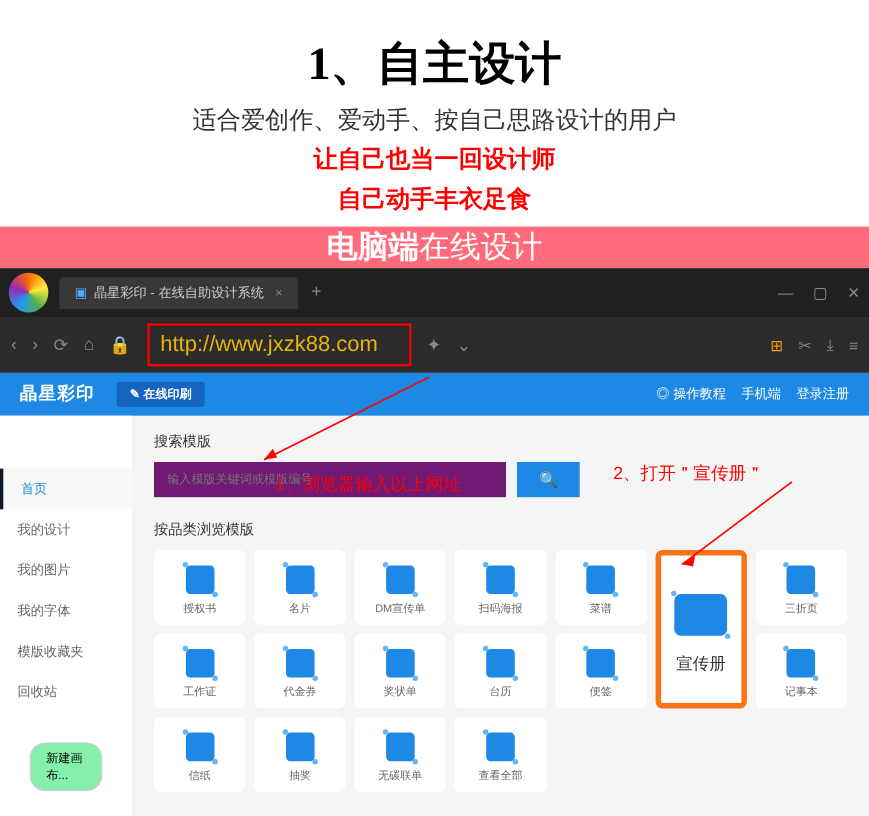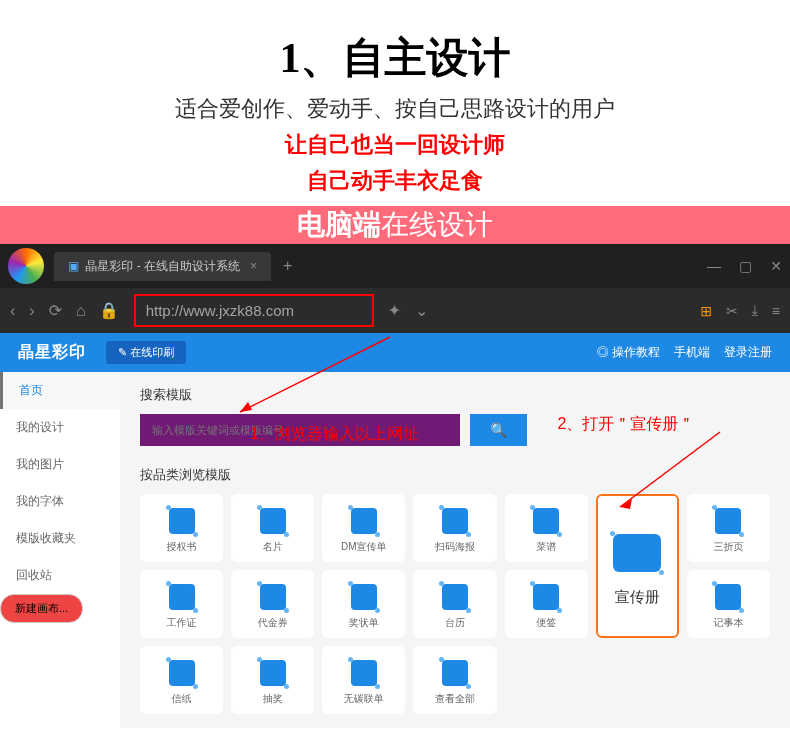--- a/index.html
+++ b/index.html
@@ -12,41 +12,41 @@
 .banner strong { font-weight: bold; }
 .browser-chrome { background: #2b2b2b; }
 .tab-bar { display: flex; align-items: center; padding: 4px 8px; background: #202020; }
 .logo-icon { width: 36px; height: 36px; border-radius: 50%; background: conic-gradient(#ff6b00, #ffeb3b, #4caf50, #2196f3, #9c27b0, #ff6b00); margin-right: 10px; }
 .tab { background: #383838; color: #ccc; padding: 6px 14px; font-size: 12px; display: flex; align-items: center; border-radius: 4px 4px 0 0; }
 .tab-close { margin-left: 10px; color: #888; }
 .tab-plus { color: #888; margin-left: 12px; font-size: 16px; }
 .window-controls { margin-left: auto; display: flex; gap: 18px; color: #888; font-size: 14px; }
 .addr-bar { display: flex; align-items: center; padding: 6px 10px; gap: 14px; }
 .nav-btn { color: #888; font-size: 16px; }
-.url-box { flex: 0 0 240px; border: 2px solid #ff0000; padding: 6px 10px; color: #a3a3a3; font-size: 15px; }
+.url-box { flex: 0 0 240px; border: 2px solid #ff0000; padding: 6px 10px; color: #eab308; font-size: 20px; }
 .addr-icons { display: flex; gap: 14px; margin-left: auto; align-items: center; }
 .ai { color: #888; font-size: 14px; }
 .ai.grid { color: #ff9800; }
 .app-header { background: #1e88e5; color: #fff; display: flex; align-items: center; padding: 8px 18px; font-size: 12px; }
 .app-logo { font-size: 16px; font-weight: bold; letter-spacing: 1px; }
-.app-nav-btn { background: #1565c0; padding: 4px 12px; margin-left: 20px; border-radius: 3px; font-size: 11px; }
+.app-nav-btn { background: #1565c0; padding: 4px 12px; margin-left: 20px; border-radius: 3px; font-size: 11px; font-weight: bold; }
 .app-right { margin-left: auto; display: flex; gap: 14px; }
 .app-body { display: flex; background: #f5f5f5; }
 .sidebar { width: 120px; background: #fff; position: relative; }
 .sidebar-item { padding: 10px 16px; font-size: 12px; color: #666; }
-.sidebar-item.active { border-left: 3px solid #737373; color: #1e88e5; background: #f8f8f8; }
-.new-btn { margin: 0; padding: 6px 14px; background: #ef4444; border: 1px solid #ccc; border-radius: 14px; font-size: 11px; display: inline-block; }
+.sidebar-item.active { border-left: 3px solid #0f172a; color: #1e88e5; background: #f8f8f8; margin-top: 48px; }
+.new-btn { margin: 27px; padding: 6px 14px; background: #86efac; border: 1px solid #ccc; border-radius: 14px; font-size: 11px; display: inline-block; }
 .main-area { flex: 1; padding: 14px 20px; position: relative; }
 .section-title { font-size: 13px; color: #333; margin-bottom: 10px; }
 .search-row { display: flex; gap: 10px; margin-bottom: 20px; }
 .search-input { flex: 1; padding: 8px 12px; border: none; background: #701a75; font-size: 11px; color: #999; max-width: 320px; }
 .search-btn { background: #1e88e5; color: #fff; border: none; padding: 8px 20px; font-size: 14px; }
 .cat-grid { display: grid; grid-template-columns: repeat(7, 1fr); gap: 8px; }
 .cat-item { background: #fff; border-radius: 6px; padding: 14px 4px 8px; text-align: center; }
-.cat-item.highlight { border: 2px solid #f97316; padding: 20px 8px 12px; grid-row: span 2; display: flex; flex-direction: column; justify-content: center; }
+.cat-item.highlight { border: 5px solid #f97316; padding: 20px 8px 12px; grid-row: span 2; display: flex; flex-direction: column; justify-content: center; }
 .cat-icon { width: 26px; height: 26px; background: #1e88e5; border-radius: 4px; margin: 0 auto 6px; position: relative; }
 .cat-icon.big { width: 48px; height: 38px; border-radius: 6px; }
 .cat-icon::before, .cat-icon::after { content: ''; position: absolute; background: #64b5f6; width: 5px; height: 5px; border-radius: 50%; }
 .cat-icon::before { top: -3px; left: -3px; }
 .cat-icon::after { bottom: -3px; right: -3px; }
 .cat-label { font-size: 10px; color: #666; }
 .cat-item.highlight .cat-label { font-size: 15px; color: #333; margin-top: 10px; }
 .annotation { position: absolute; color: #ff0000; font-size: 16px; pointer-events: none; }
 .anno1 { top: 52px; left: 130px; }
 .anno2 { top: 56px; right: -150px; }

